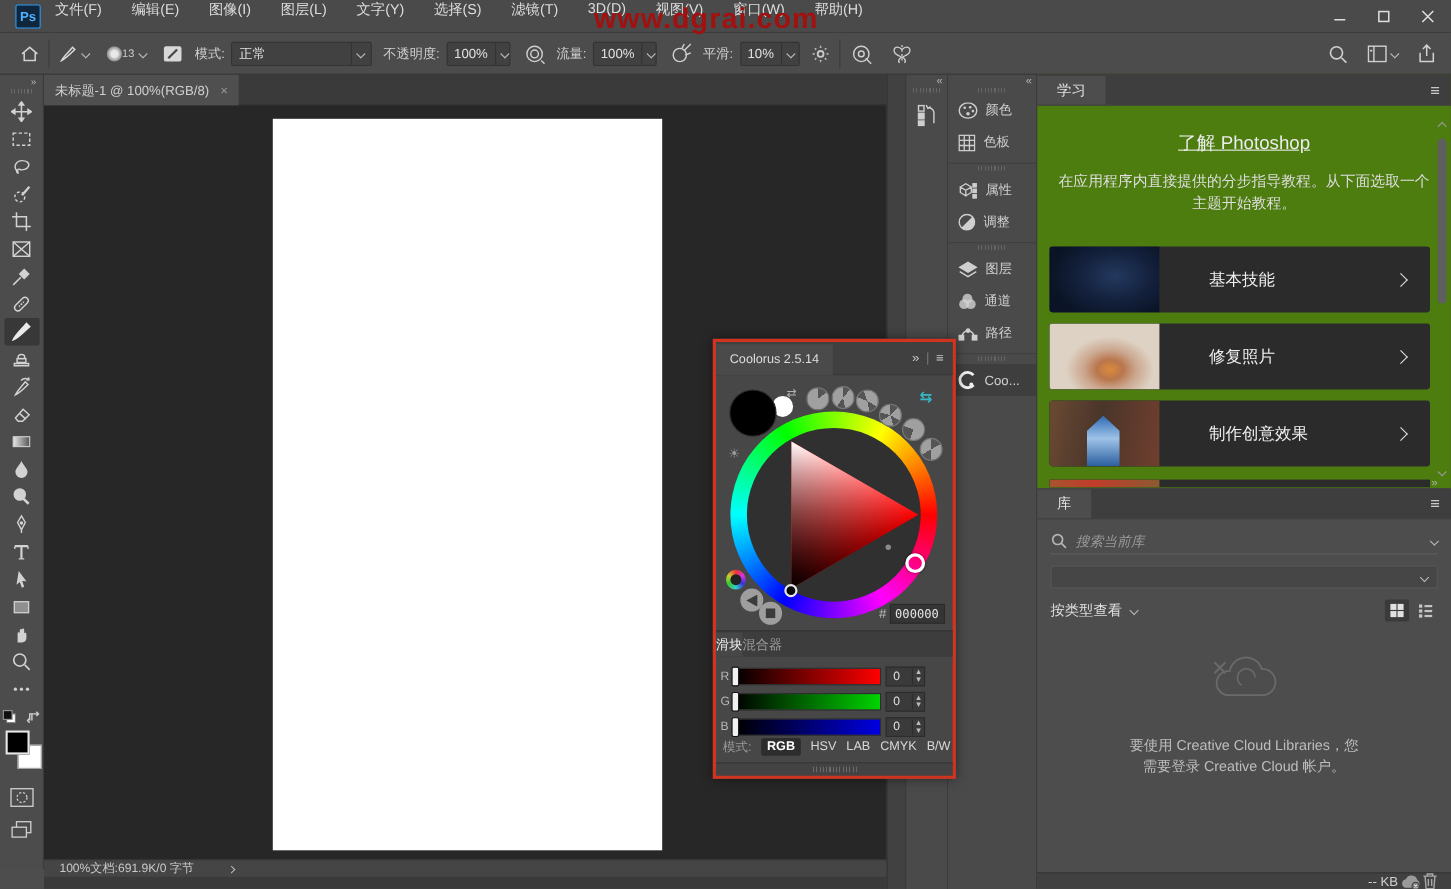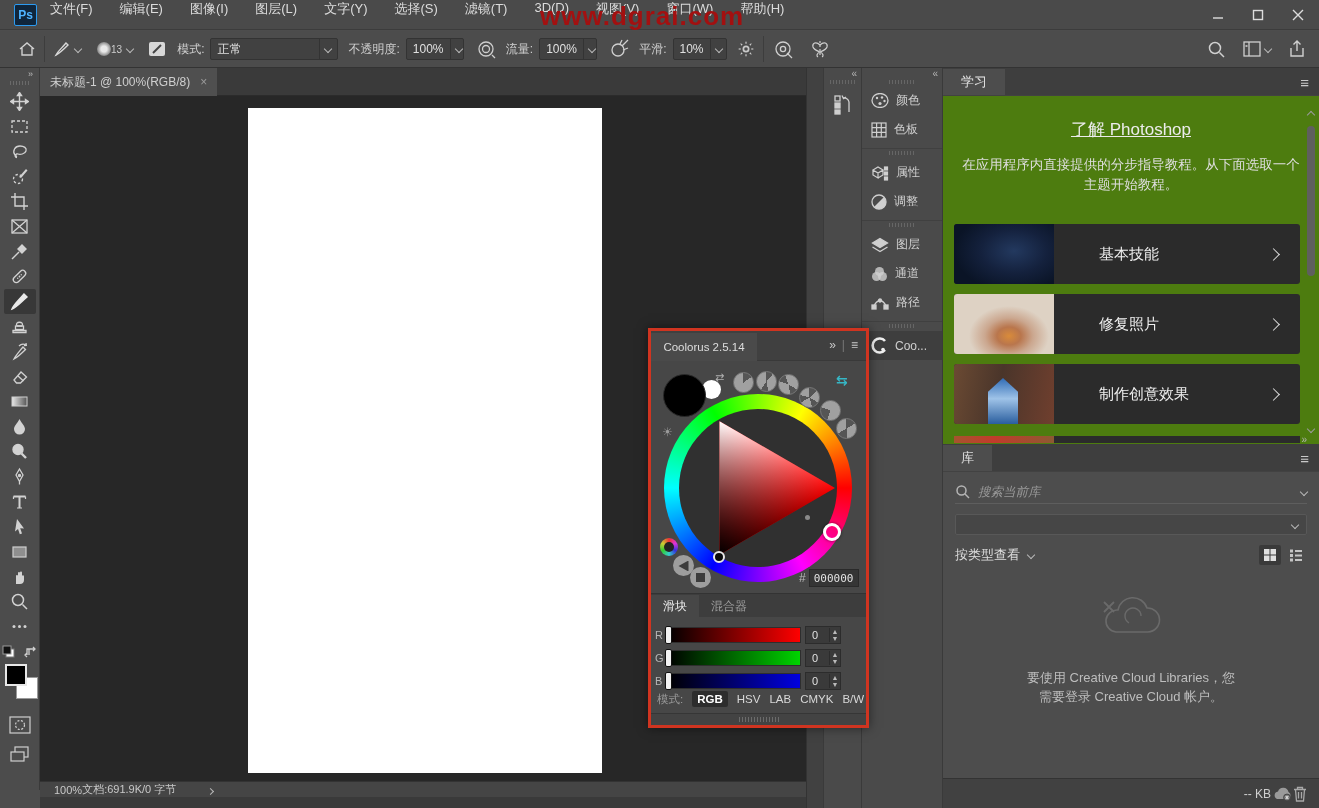--- a/index.html
+++ b/index.html
@@ -91,25 +91,25 @@
   #lib-search input { flex:1; background:transparent; border:none; outline:none; color:#b5b5b5; font-style:italic; font-size:12.5px; }
   #lib-search input::placeholder { color:#9a9a9a; }
   #lib-combo { margin:10px 12px 0; height:21px; background:#464646; border:1px solid #585858; border-radius:2px;
     display:flex; align-items:center; justify-content:flex-end; padding-right:8px; }
   #lib-viewrow { margin:10px 12px 0; display:flex; align-items:center; color:#dedede; font-size:13px; gap:8px; }
   .viewicons { margin-left:auto; display:flex; gap:4px; }
   .vbtn { width:22px; height:20px; display:flex; align-items:center; justify-content:center; border-radius:2px; }
   .vbtn.active { background:#3a3a3a; }
   #cc-empty { position:absolute; left:0; top:150px; width:376px; text-align:center; }
   #cc-msg { margin-top:26px; font-size:13px; line-height:19px; color:#bdbdbd; }
-  #lib-bottom { position:absolute; left:0; bottom:0; width:376px; height:30px; background:#414141; border-top:1px solid #333;
+  #lib-bottom { position:absolute; left:0; bottom:0; width:376px; height:15px; background:#414141; border-top:1px solid #333;
     display:flex; align-items:center; justify-content:flex-end; gap:1px; padding-right:12px; color:#cfcfcf; }
 
   
-  #coolorus { left:648px; top:308px; width:221px; height:400px; border:3px solid #d03420; background:#474747; box-shadow:0 0 10px rgba(0,0,0,.5);margin-top:20px; }
+  #coolorus { left:648px; top:308px; width:221px; height:400px; border:3px solid #d03420; background:#474747; box-shadow:0 0 10px rgba(0,0,0,.5); }
   #coo-head { height:30px; background:#404040; position:relative; border-bottom:1px solid #393939; }
   #coo-tab { position:absolute; left:0; top:2px; width:106px; height:28px; background:#4a4a4a; display:flex; align-items:center;
     justify-content:center; color:#ddd; font-size:11.5px; }
   #coo-head .hicons { position:absolute; right:8px; top:7px; display:flex; align-items:center; gap:6px; color:#c9c9c9; }
   #wheel { left:13px; top:63px; width:188px; height:188px; border-radius:50%;
     background:conic-gradient(from 90deg,#f00,#f0f,#00f,#0ff,#0f0,#ff0,#f00); }
   #wheel::after { content:""; position:absolute; inset:15px; border-radius:50%; background:#303030; }
   #tri { left:13px; top:63px; width:188px; height:188px; }
   .marker-hue { left:159px; top:129px; width:18px; height:18px; border:3px solid #fff; border-radius:50%; box-shadow:0 0 3px rgba(0,0,0,.6); }
   .marker-dot { left:141px; top:121px; width:5px; height:5px; background:#8a8a8a; border-radius:50%; }
@@ -123,21 +123,21 @@
   .mini { border-radius:50%; background:#9e9e9e; display:flex; align-items:center; justify-content:center; }
   #mini-wheel { left:9px; top:207px; width:18px; height:18px; border-radius:50%;
     background:conic-gradient(#e33,#d3d,#33d,#3cc,#3c3,#cc3,#e33); }
   #mini-wheel::after { content:""; position:absolute; inset:4px; background:#222; border-radius:50%; }
   #mini-tri { left:22px; top:224px; width:21px; height:21px; }
   #mini-sq { left:39px; top:236px; width:21px; height:21px; }
   #hexrow { left:148px; top:238px; display:flex; align-items:center; gap:3px; }
   #hexfield { width:50px; height:18px; background:#353535; border:1px solid #2a2a2a; color:#e3e3e3;
     font-family:"DejaVu Sans Mono",monospace; font-size:11px; display:flex; align-items:center; padding-left:4px; }
   #coo-tabs { left:0; top:262px; width:215px; height:24px; background:#3d3d3d; border-top:1px solid #333; display:flex; align-items:flex-end; }
-  .ctab { height:22px; padding:0 12px; display:flex; align-items:center; font-size:12px; color:#9d9d9d; }
+  .ctab { height:22px; padding:0 0; display:flex; align-items:center; font-size:12px; color:#9d9d9d; }
   .ctab.active { background:#474747; color:#ededed; }
   .srow { left:4px; width:207px; height:23px; display:flex; align-items:center; gap:4px; }
   .srow .slabel { width:8px; color:#b5b5b5; font-size:11px; }
   .track { position:relative; width:134px; height:16px; border:1px solid #2e2e2e; }
   .handle { position:absolute; left:-3px; top:-2px; width:7px; height:18px; background:#f2f2f2; border:1px solid #111; border-radius:2px; }
   .vbox { width:36px; height:18px; background:#3a3a3a; border:1px solid #2c2c2c; display:flex; align-items:center; }
   .vbox .num { flex:1; padding-left:6px; color:#e0e0e0; font-size:11px; }
   .vbox .steps { width:11px; border-left:1px solid #2c2c2c; display:flex; flex-direction:column; align-items:center; line-height:7px; font-size:7px; color:#bbb; }
   #moderow { left:6px; top:360px; display:flex; align-items:center; gap:9px; font-size:11.5px; }
   #moderow .mlabel { color:#9a9a9a; }

